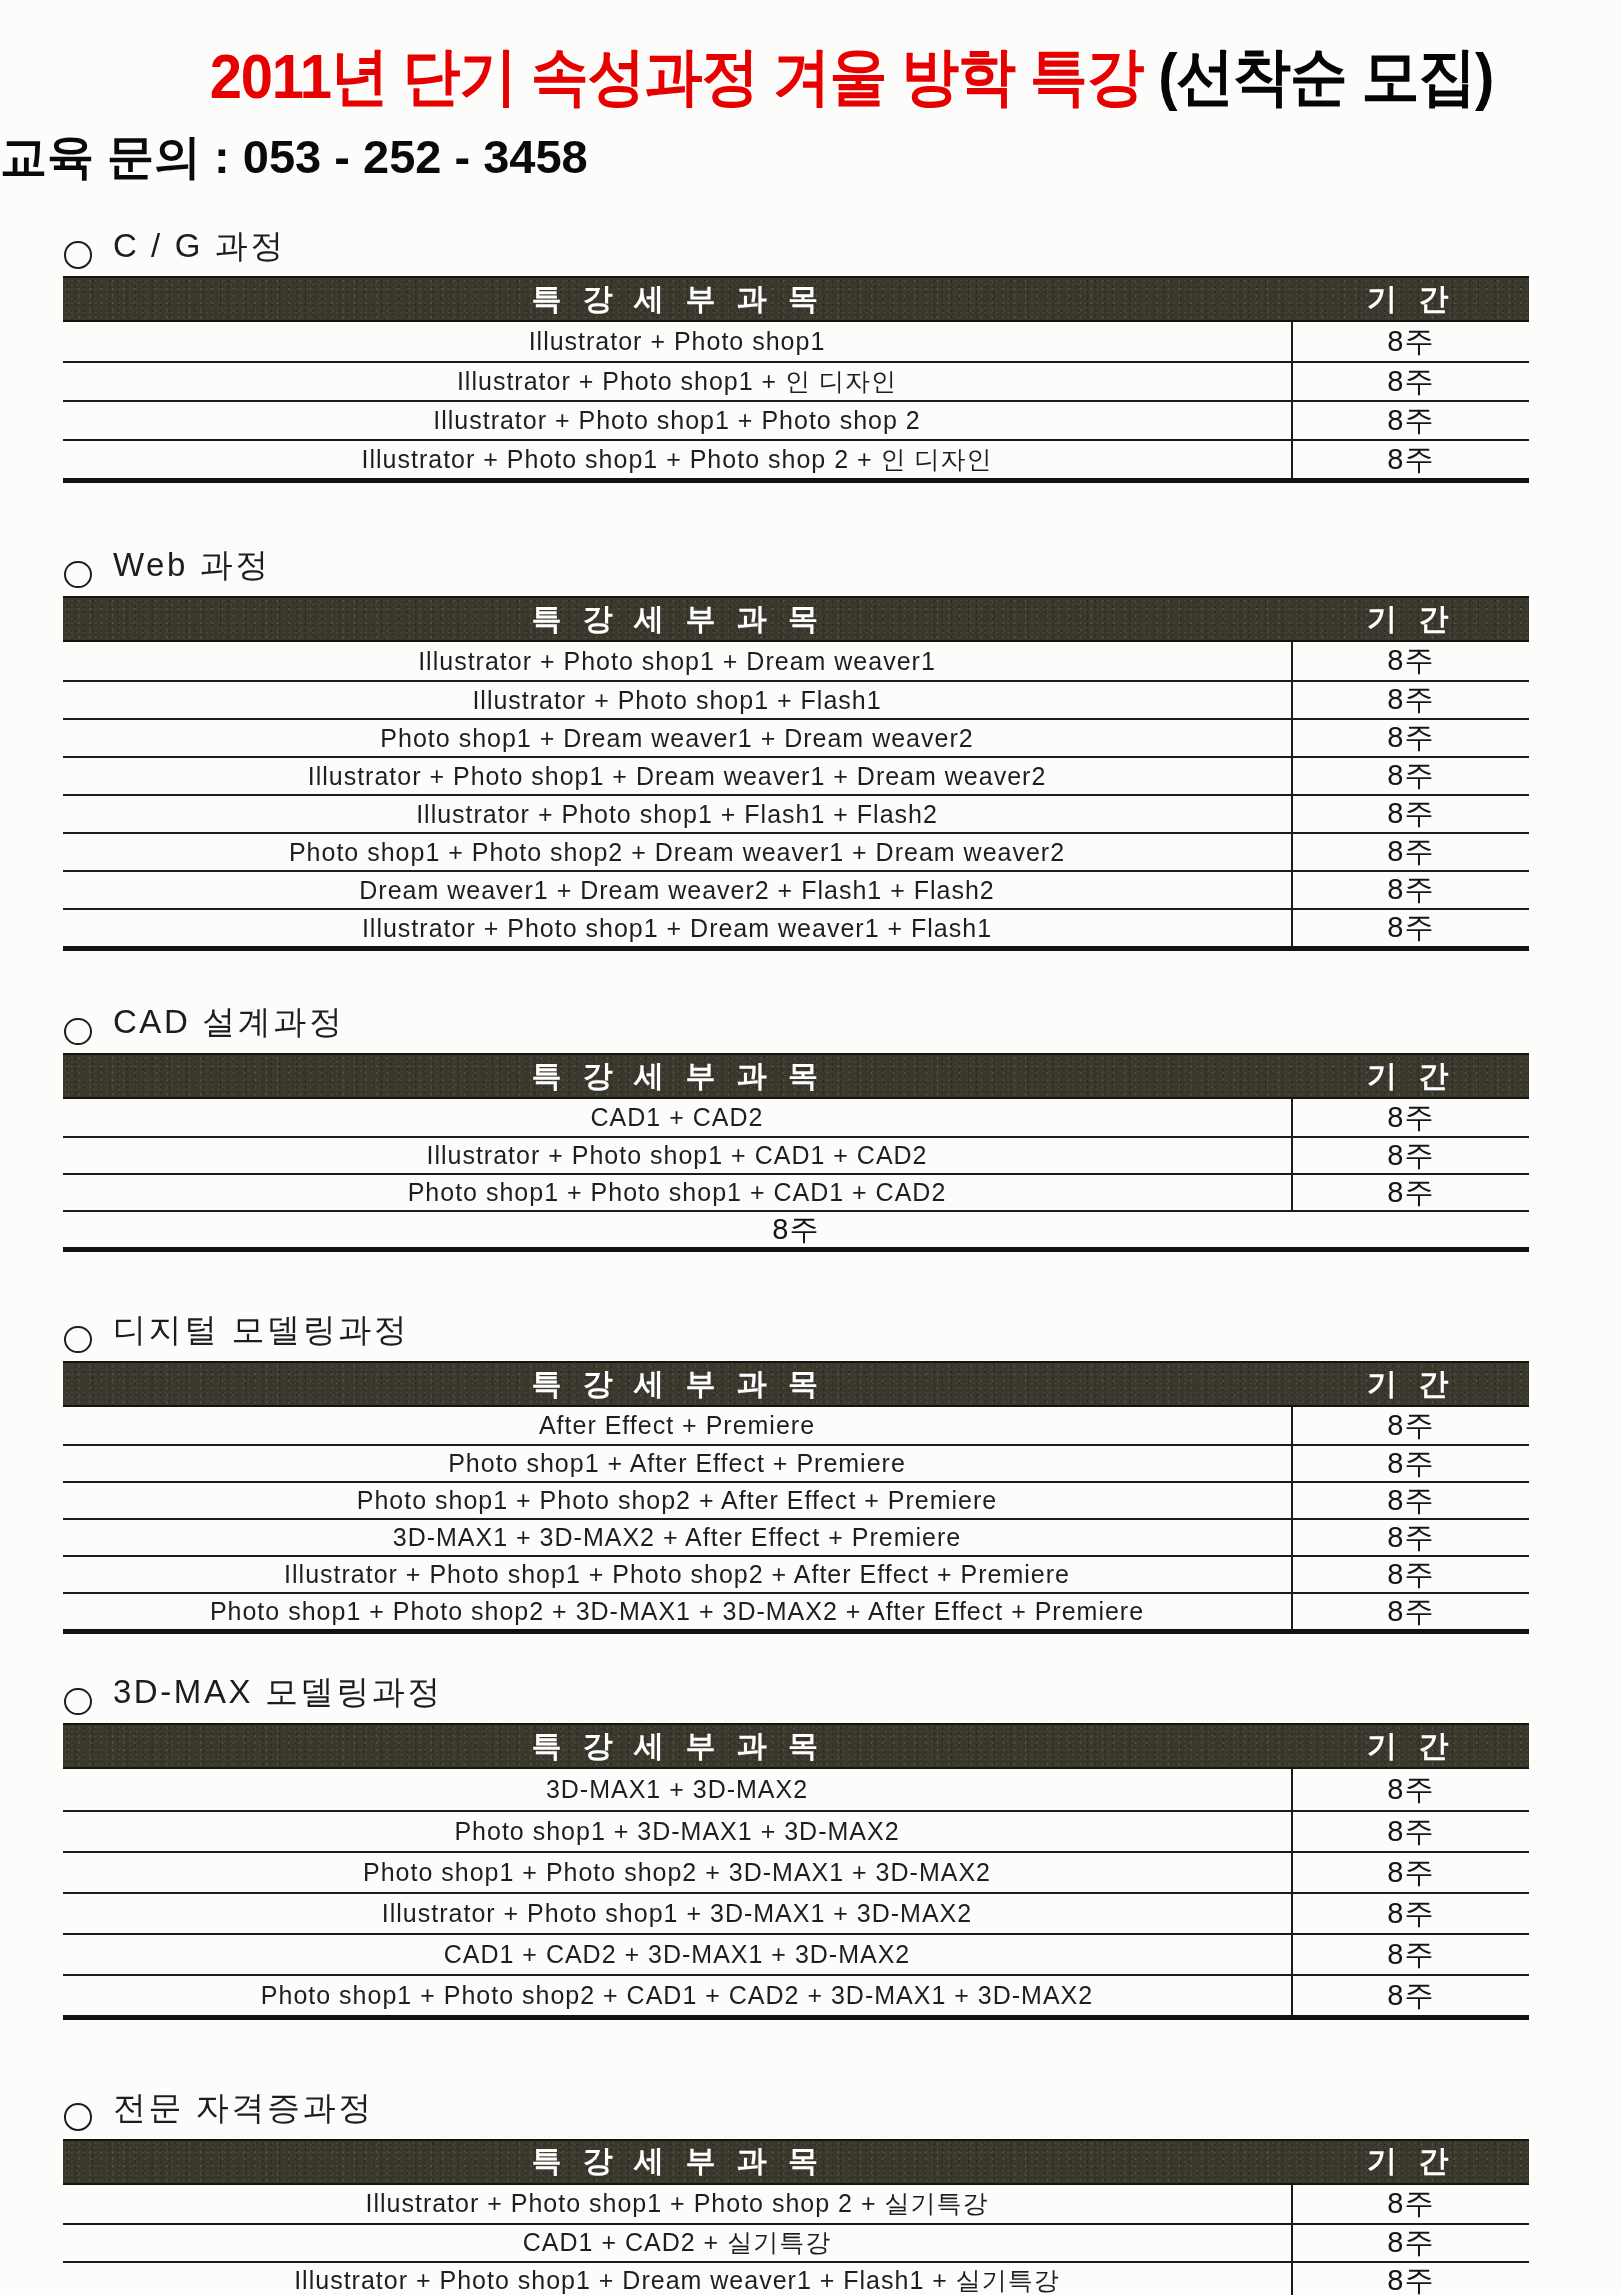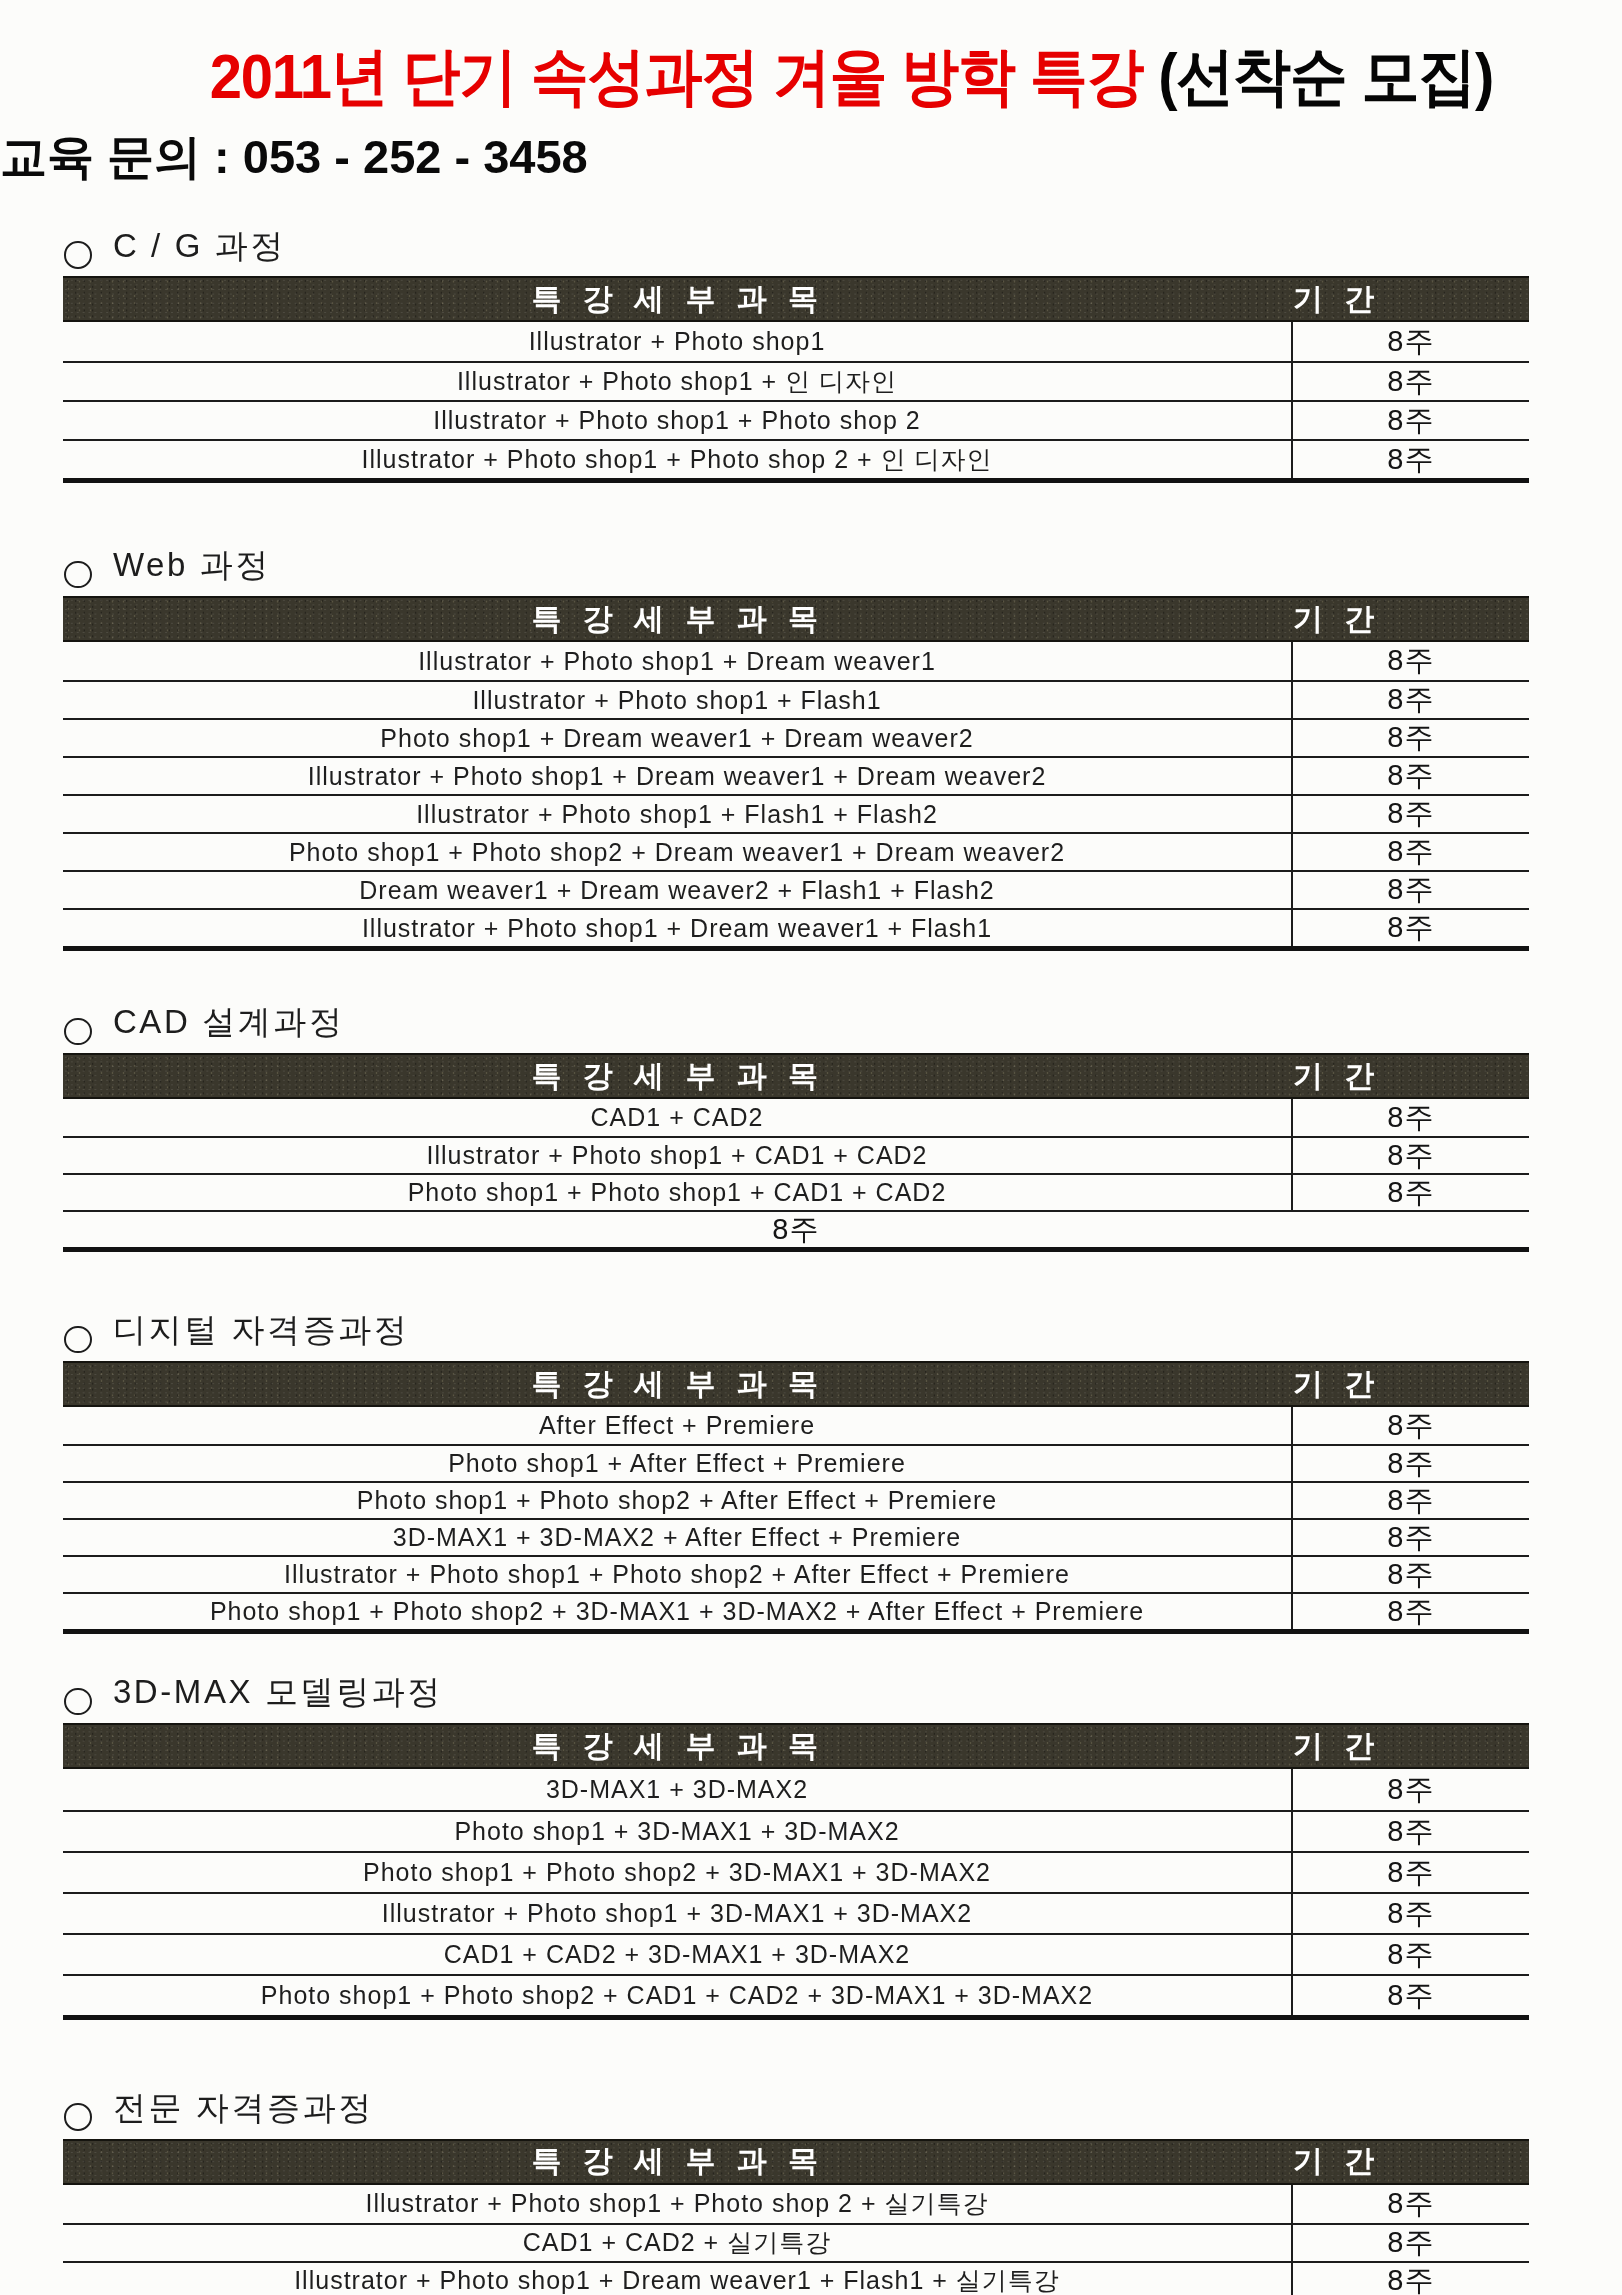--- a/index.html
+++ b/index.html
@@ -68,21 +68,21 @@
     border-bottom: 2px solid #15140f;
     box-sizing: border-box;
   }
   .th-subject {
     width: 1230px; flex: 0 0 auto;
     text-align: center;
     color: #ffffff; font-size: 30px; font-weight: bold;
     letter-spacing: 6.5px;
   }
   .th-period {
-    flex: 1 1 auto; 
+    flex: 1 1 auto; text-align: center;
     color: #ffffff; font-size: 30px; font-weight: bold;
     letter-spacing: 6.5px;
   }
 
   .trow {
     display: flex; align-items: stretch;
     border-top: 2px solid #1c1c1c;
     box-sizing: border-box;
     height: var(--row-h, 38px);
   }
@@ -228,21 +228,21 @@
             <div class="trow">
               <div class="td-period">8주</div>
             </div>
           </div>
       </div>
     </div>
 
     <div class="section section-digital">
       <div class="section-label">
         <span class="circle-bullet"></span>
-        <span>디지털 자격증과정</span>
+        <span>디지털 모델링과정</span>
       </div>
       <div class="course-table">
         <div class="thead">
           <div class="th-subject">특 강 세 부 과 목</div>
           <div class="th-period">기 간</div>
         </div>
         <div>
             <div class="trow">
               <div class="td-subject">After Effect + Premiere</div>
               <div class="td-period">8주</div>

